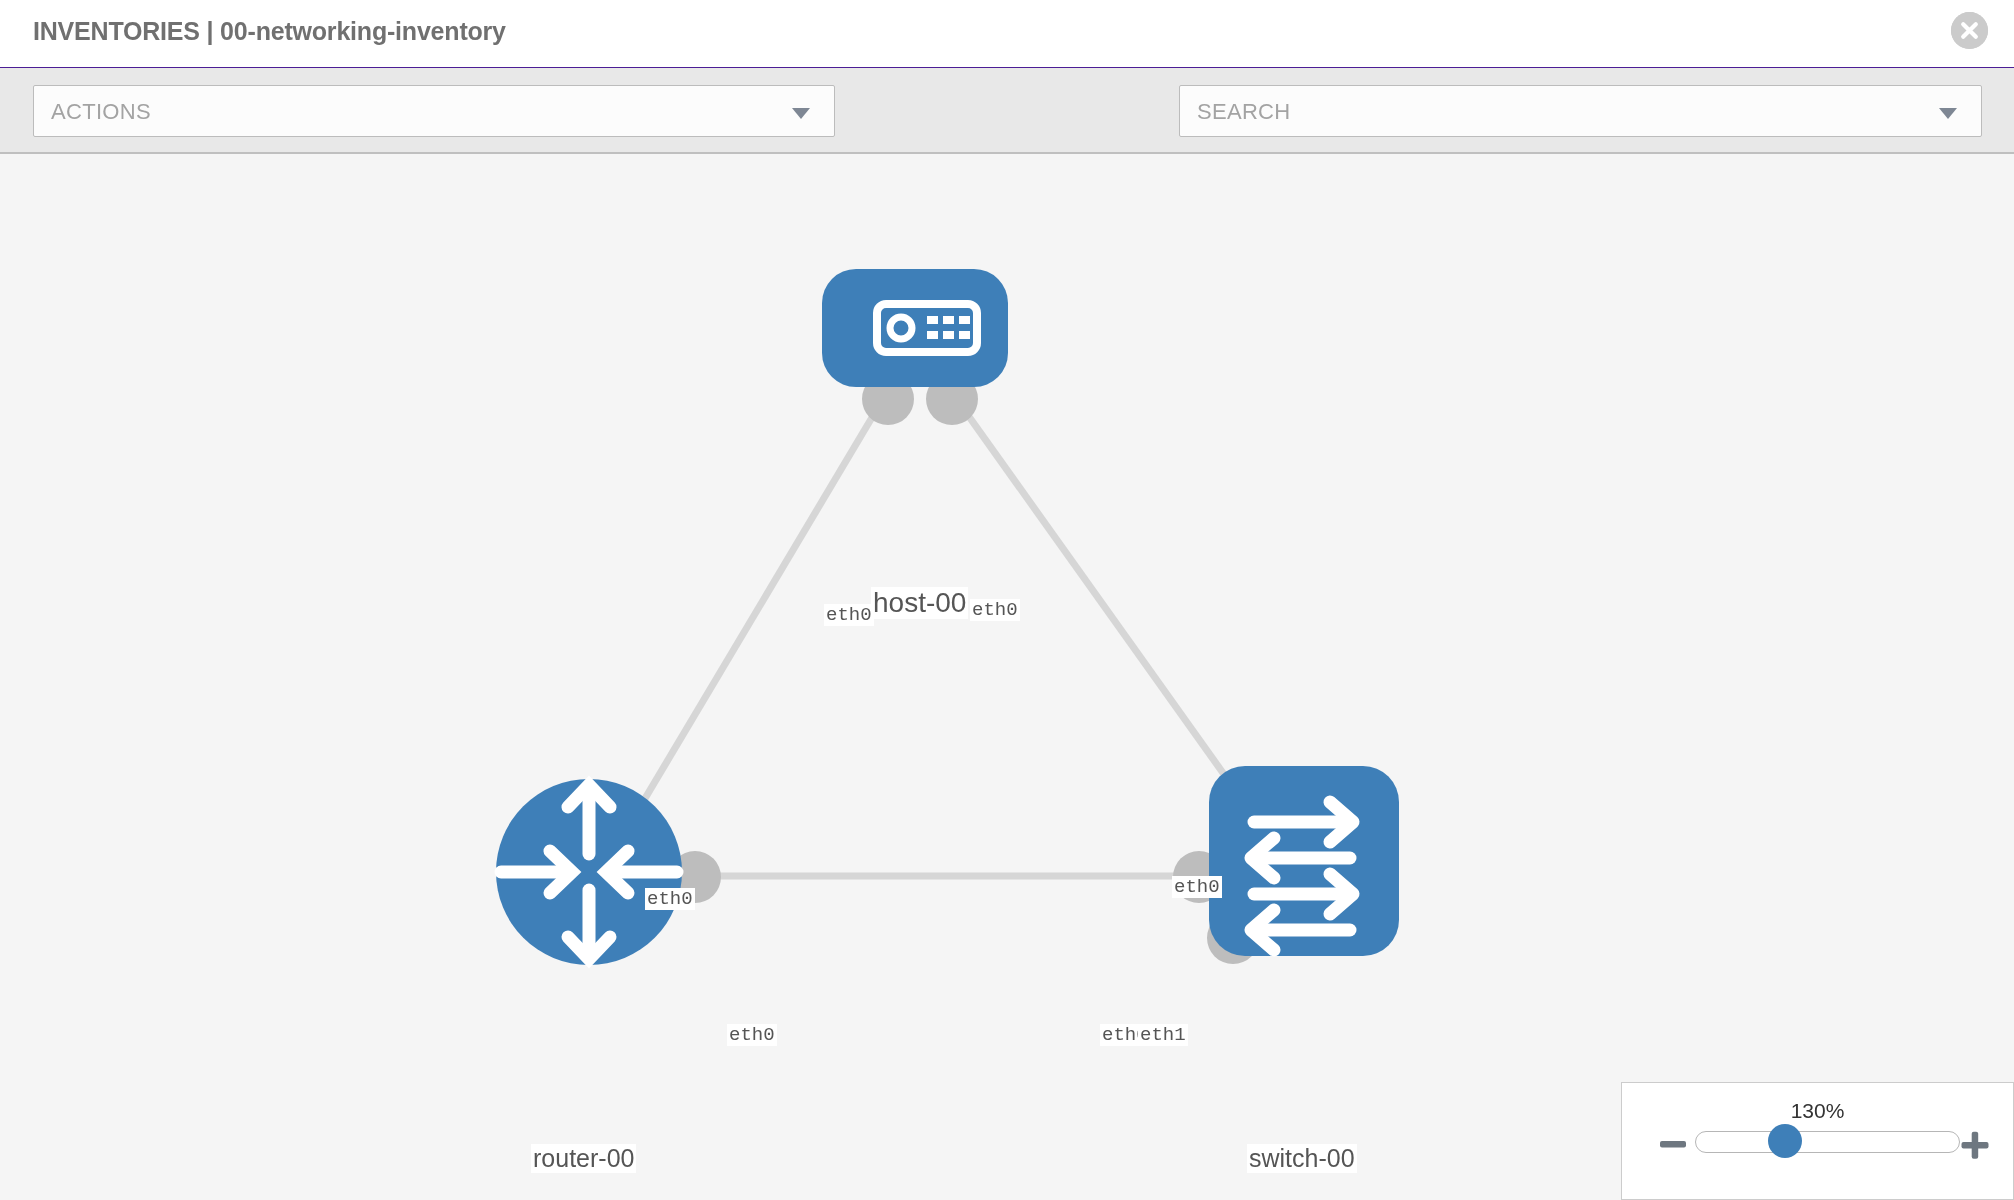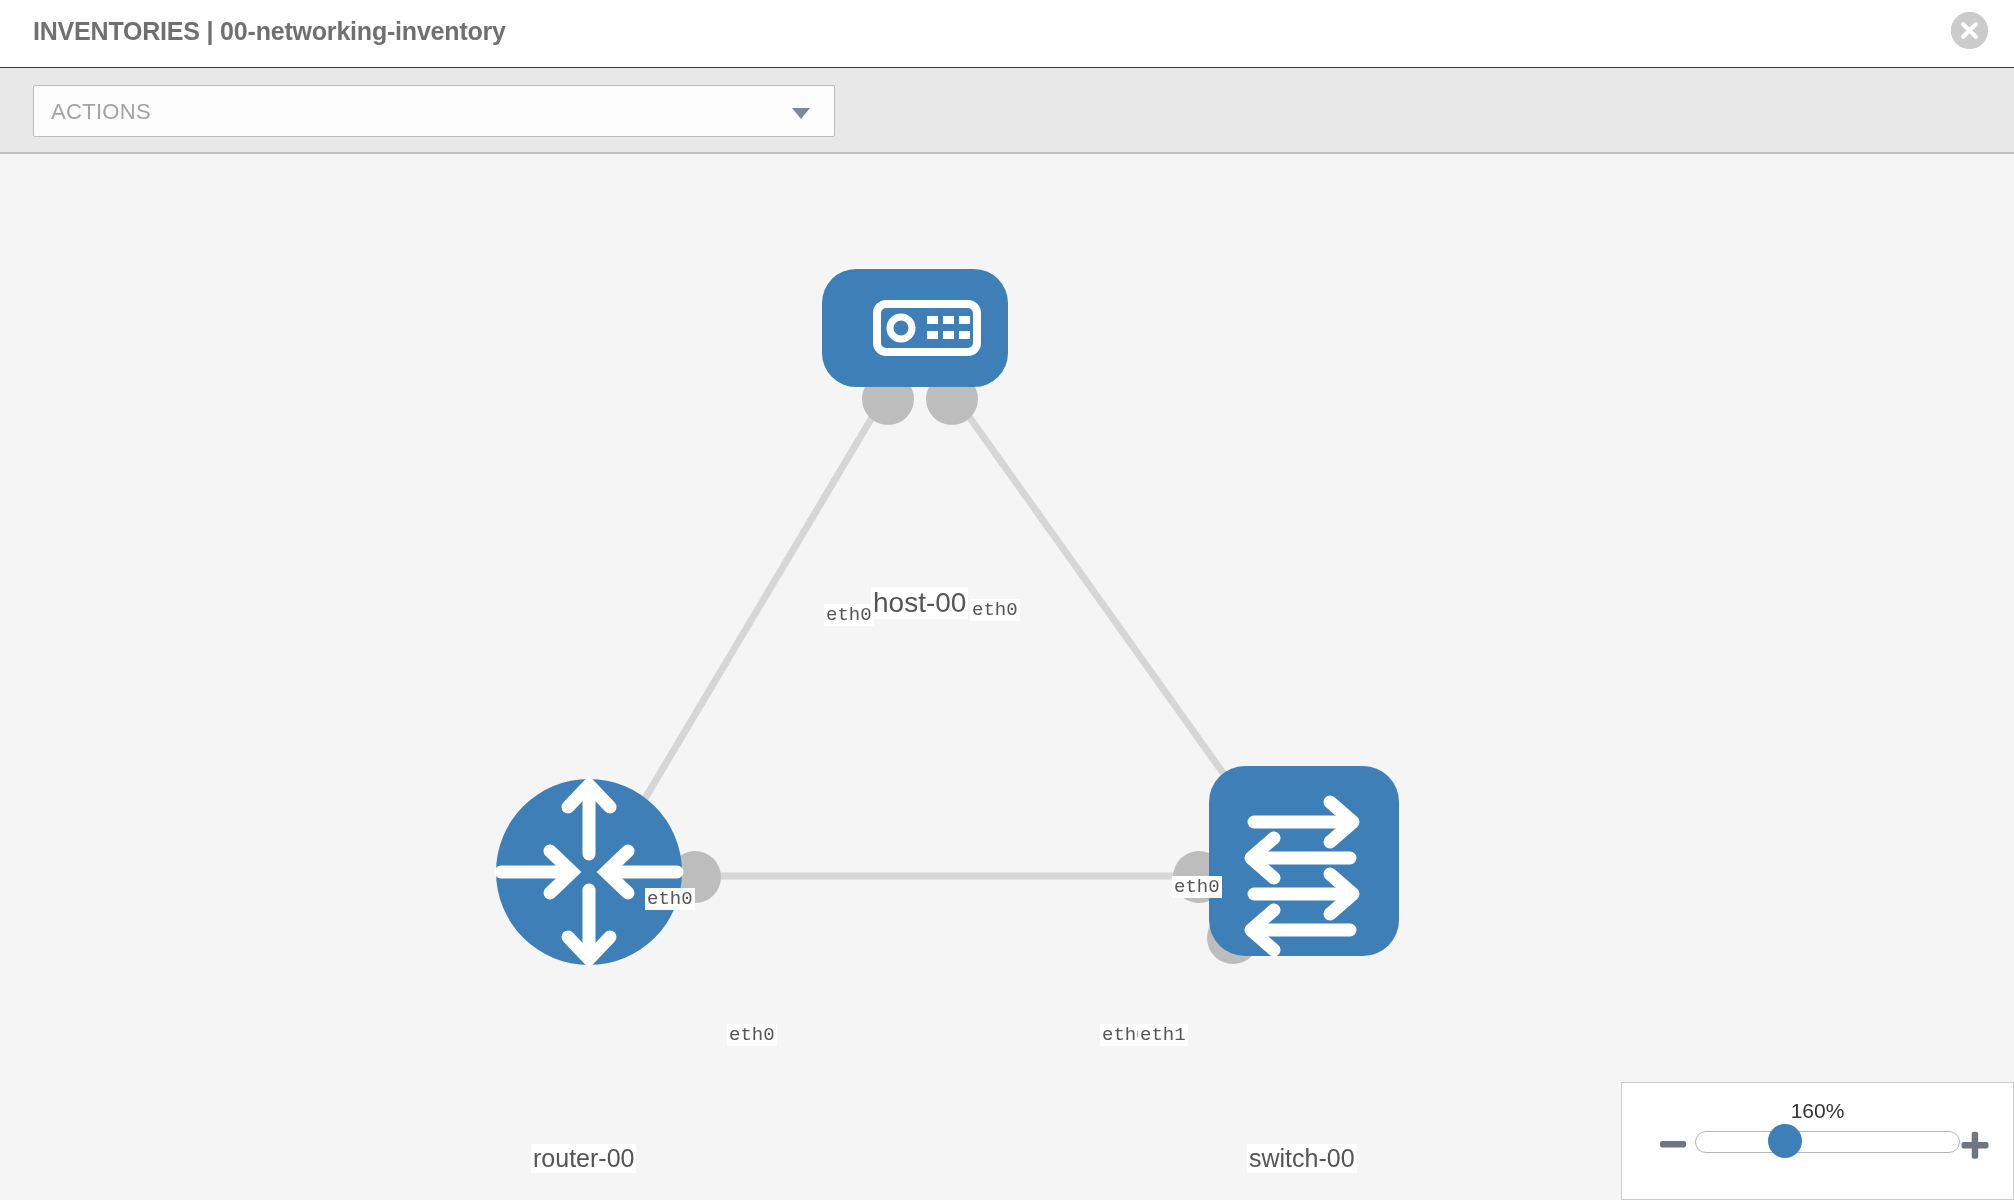--- a/index.html
+++ b/index.html
@@ -198,20 +198,24 @@
 
   <span class="tool-icon icon-key">
     <svg width="42" height="42" viewBox="0 0 42 42">
       <circle cx="13" cy="13.5" r="9.3" fill="none" stroke="#6e7780" stroke-width="5"></circle>
       <path d="M19.3 20 L36 36.5" stroke="#6e7780" stroke-width="5" stroke-linecap="round"></path>
       <path d="M28.5 29 L33.5 24.5" stroke="#6e7780" stroke-width="4.4" stroke-linecap="round"></path>
       <path d="M33 33.5 L37 29.5" stroke="#6e7780" stroke-width="4.4" stroke-linecap="round"></path>
     </svg>
   </span>
 
+  <div class="sel-box sel-search">
+    <span class="sel-label">SEARCH</span>
+    <span class="caret"></span>
+  </div>
 
 </div>
 
 <div class="canvas">
 
   <svg class="topology-svg" width="2014" height="1046">
 
     <g>
       <line x1="880" y1="250" x2="600" y2="720" stroke="#d6d6d6" stroke-width="7"></line>
       <line x1="960" y1="250" x2="1295" y2="720" stroke="#d6d6d6" stroke-width="7"></line>
@@ -286,21 +290,21 @@
   <div class="edge-label" style="left:970px; top:445px;">eth0</div>
   <div class="edge-label" style="left:645px; top:734px;">eth0</div>
   <div class="edge-label" style="left:1172px; top:722px;">eth0</div>
   <div class="edge-label" style="left:727px; top:870px;">eth0</div>
   <div class="edge-label" style="left:1100px; top:870px;">eth0</div>
   <div class="edge-label" style="left:1120px; top:870px;margin-left:18px;">eth1</div>
 
 </div>
 
 <div class="zoom-widget">
-  <div class="zoom-value">160%</div>
+  <div class="zoom-value">130%</div>
 
   <span class="zoom-minus">
     <svg width="30" height="30" viewBox="0 0 30 30">
       <rect x="2" y="12" width="26" height="6.5" rx="2" fill="#6e7780"></rect>
     </svg>
   </span>
 
   <div class="zoom-track"></div>
   <div class="zoom-thumb"></div>
 

